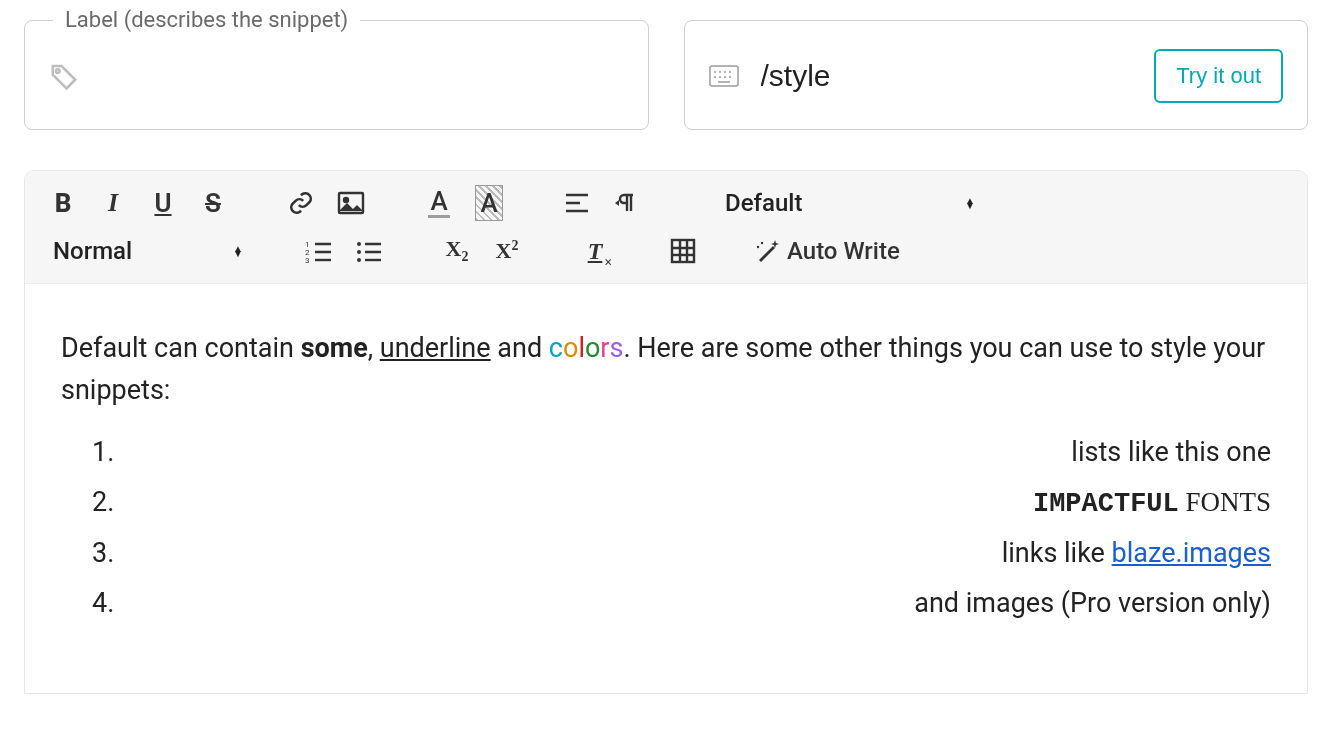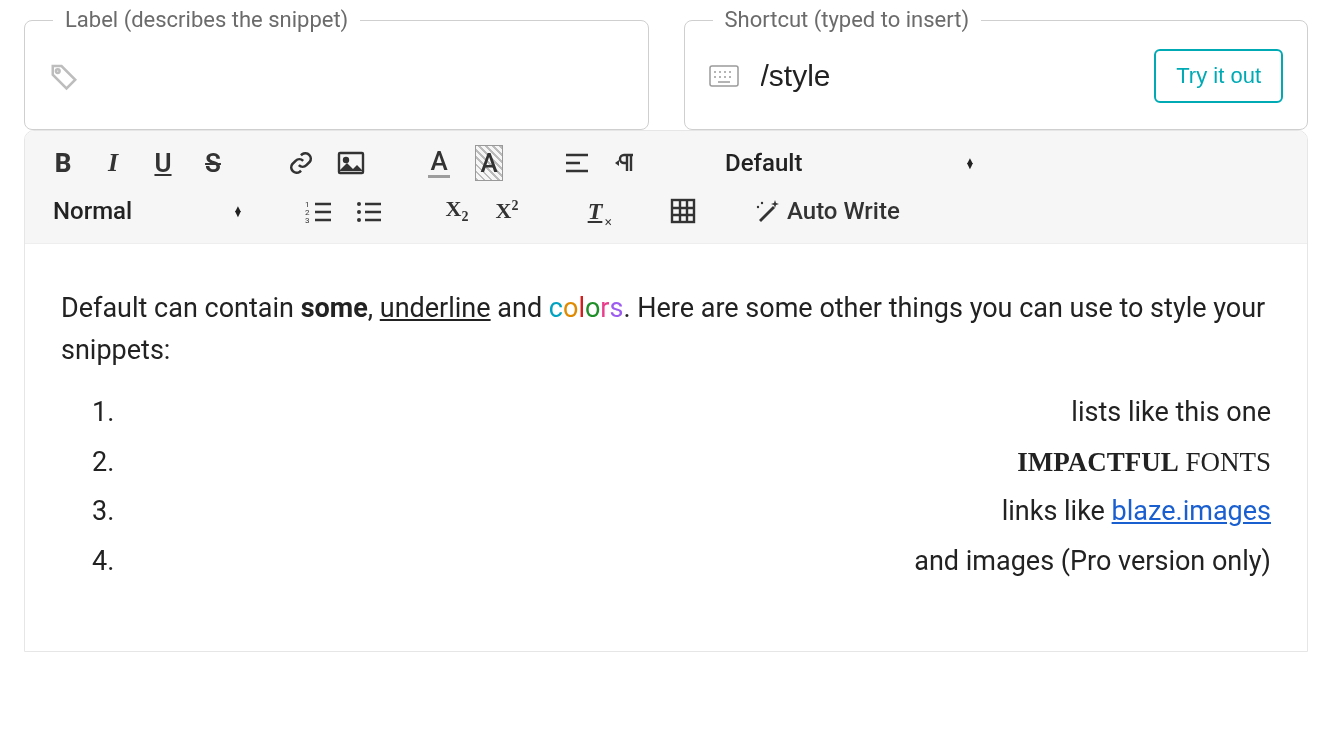--- a/index.html
+++ b/index.html
@@ -7,20 +7,21 @@
     margin: 0;
     padding: 20px 24px;
     font-family: -apple-system, BlinkMacSystemFont, "Segoe UI", Roboto, Helvetica, Arial, sans-serif;
     background: #fff;
     color: #222;
     width: 1332px;
   }
   .top-row {
     display: flex;
     gap: 35px;
+    margin-bottom: 40px;
   }
   .field-card {
     position: relative;
     border: 1px solid #cfcfcf;
     border-radius: 8px;
     flex: 1;
     padding: 28px 24px 26px 24px;
     display: flex;
     align-items: center;
     background: #fff;
@@ -126,21 +127,21 @@
     padding: 44px 36px 60px 36px;
     font-size: 27px;
     line-height: 1.55;
     color: #222;
   }
   .editor-body p { margin: 0 0 20px 0; }
   .editor-body ol { margin: 20px 0 0 36px; padding: 0 0 0 24px;}
   .editor-body li { margin: 8px 0; text-align: right; }
   .bold-run { font-weight: 700; }
   .underline-run { text-decoration: underline; }
-  .impact { font-family: Liberation Serif, serif; font-weight: 800; }
+  .impact { font-family: Liberation Mono, monospace; font-weight: 800; }
   .serif { font-family: Georgia, "Times New Roman", serif; }
   .link { color: #1a5fd0; text-decoration: underline; cursor:pointer; }
 
   .c1{color:#00a2c2;} 
   .c2{color:#e08a00;} 
   .c3{color:#d11f1f;} 
   .c4{color:#1f8f28;} 
   .c5{color:#e83e8c;} 
   .c6{color:#9d5cf0;} 
 </style>
@@ -152,21 +153,20 @@
     <span class="legend">Label (describes the snippet)</span>
     <span class="field-icon">
       <svg width="30" height="30" viewBox="0 0 24 24" fill="none" stroke="#bdbdbd" stroke-width="2">
         <path d="M3 11 L3 4 L10 4 L21 15 L14 22 Z"></path>
         <circle cx="7" cy="8" r="1.5"></circle>
       </svg>
     </span>
   </div>
 
   <div class="field-card shortcut-card">
-    <span class="legend">Shortcut (typed to insert)</span>
     <span class="field-icon">
       <svg width="30" height="22" viewBox="0 0 30 22" fill="none" stroke="#9b9b9b" stroke-width="1.5">
         <rect x="1" y="1" width="28" height="20" rx="2"></rect>
         <line x1="5" y1="7" x2="7" y2="7"></line>
           <line x1="10" y1="7" x2="12" y2="7"></line>
           <line x1="15" y1="7" x2="17" y2="7"></line>
           <line x1="20" y1="7" x2="22" y2="7"></line>
         <line x1="5" y1="12" x2="7" y2="12"></line>
           <line x1="10" y1="12" x2="12" y2="12"></line>
           <line x1="15" y1="12" x2="17" y2="12"></line>

